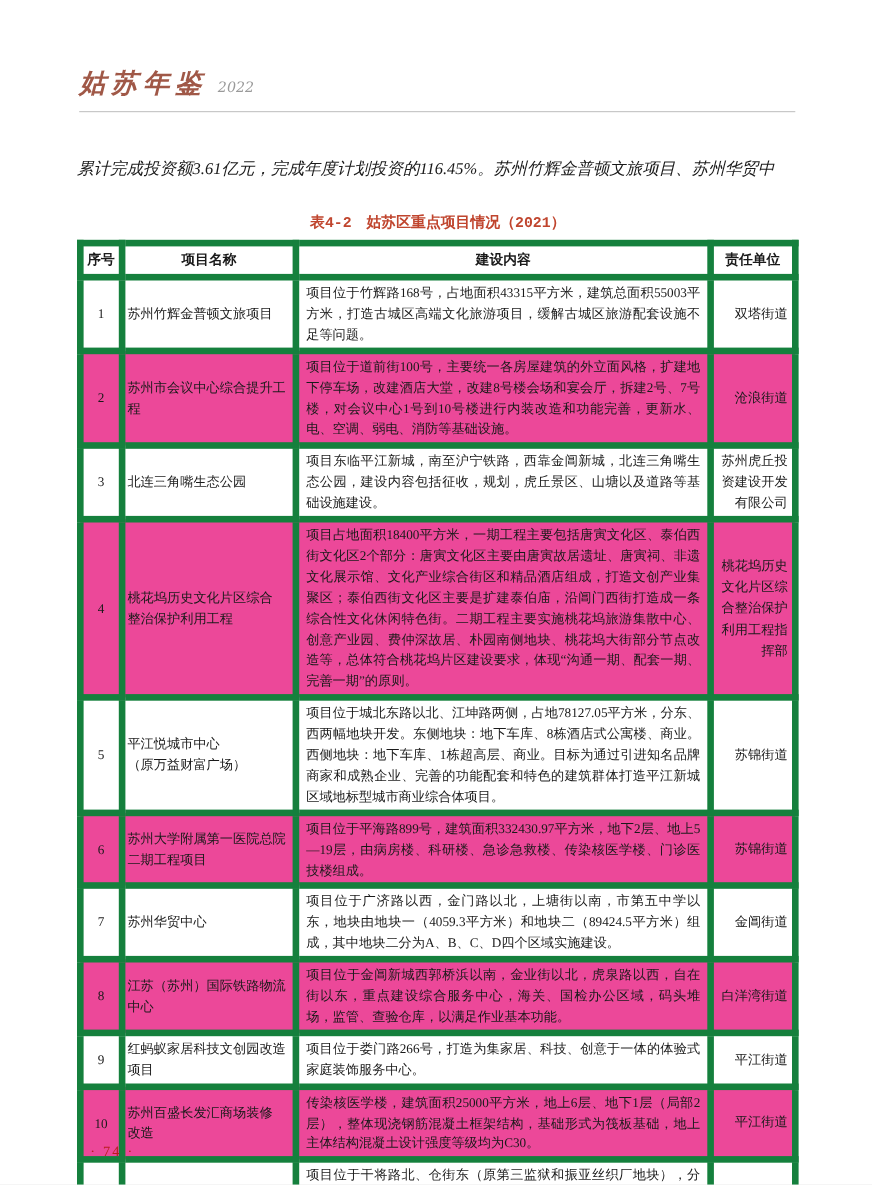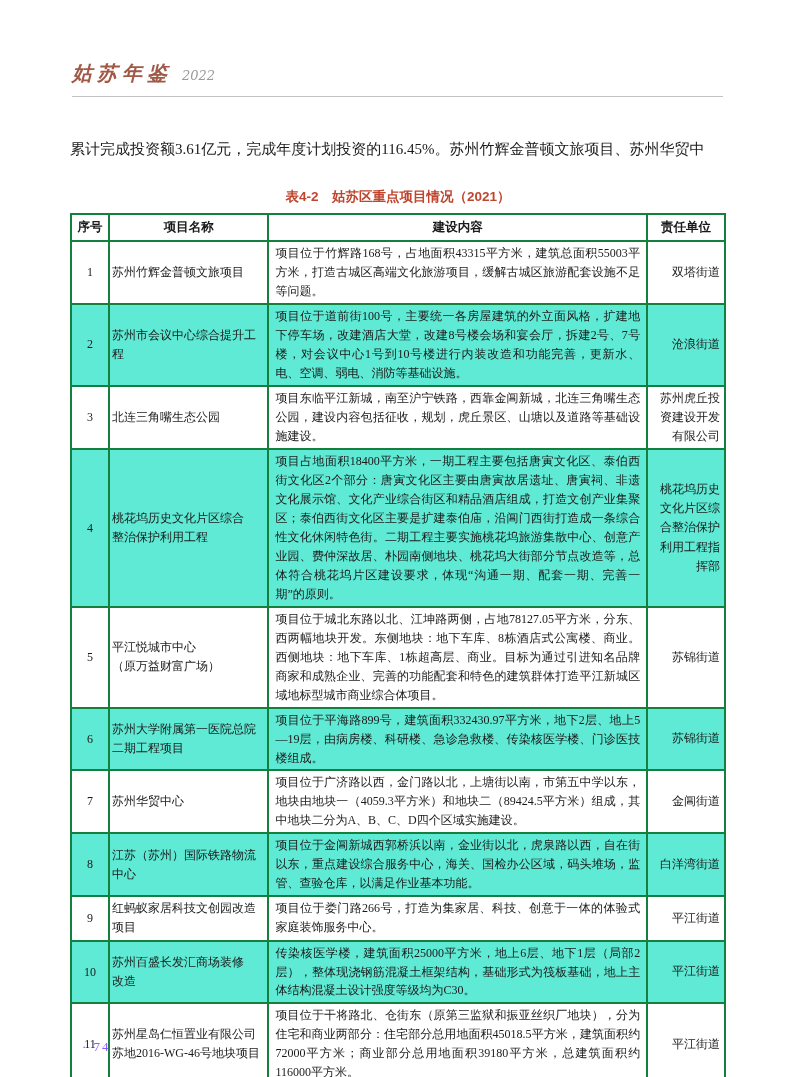--- a/index.html
+++ b/index.html
@@ -15,21 +15,21 @@
     color: #1a1a1a;
     overflow: hidden;
   }
 
   
   .header { padding: 60px 70px 0 72px; }
   .logo-text {
     font-family: "DejaVu Serif", serif;
     font-style: italic;
     font-weight: bold;
-    font-size: 20px;
+    font-size: 24px;
     letter-spacing: 5px;
     color: #a05847;
   }
   .logo-year {
     font-family: "DejaVu Serif", serif;
     font-style: italic;
     font-size: 13px;
     color: #9a9a9a;
     margin-left: 10px;
   }
@@ -40,47 +40,48 @@
   }
 
   
   .content { padding: 0 67px 0 70px; }
   .intro {
     display: flex;
     gap: 13px;
     margin-top: 38px;
     font-size: 15px;
     line-height: 29px;
+    font-style: italic;
   }
   .intro p {
     flex: 1 1 0;
     text-align: justify;
     text-justify: inter-character;
   }
 
   
   .table-title {
     margin-top: 24px;
     margin-bottom: 7px;
     text-align: center;
-    font-family: Liberation Sans, sans-serif;
+    font-family: Liberation Mono, monospace;
     font-weight: bold;
     font-size: 13.5px;
     color: #c0452e;
   }
 
   
   table.projects {
     width: 100%;
     border-collapse: collapse;
     border: 2px solid #2e2e2e;
     font-size: 12px;
   }
   table.projects th, table.projects td {
-    border: 2px solid #15803d;
+    border: 6px solid #15803d;
     vertical-align: middle;
   }
   table.projects thead th {
     font-family: "Liberation Sans", sans-serif;
     font-weight: bold;
     font-size: 12.5px;
     text-align: center;
     padding: 4px 2px;
     background: #ffffff;
   }
@@ -99,29 +100,29 @@
     text-align: justify;
     text-justify: inter-character;
     padding: 2px 6px;
     line-height: 1.58;
   }
   td.c-unit {
     text-align: right;
     padding: 2px 4px;
     line-height: 1.6;
   }
-  tr.shaded td { background: #5eead4; }
+  tr.shaded td { background: #ec4899; }
 
   
   .footer {
     position: absolute;
     left: 82px;
     bottom: 22px;
     font-size: 13px;
-    color: #8b5cf6;
+    color: #b91c1c;
     letter-spacing: 2px;
   }
 </style>
 </head>
 <body>
 
 <div class="page">
 
   <div class="header">
     <span class="logo-text">姑苏年鉴</span><span class="logo-year">2022</span>

